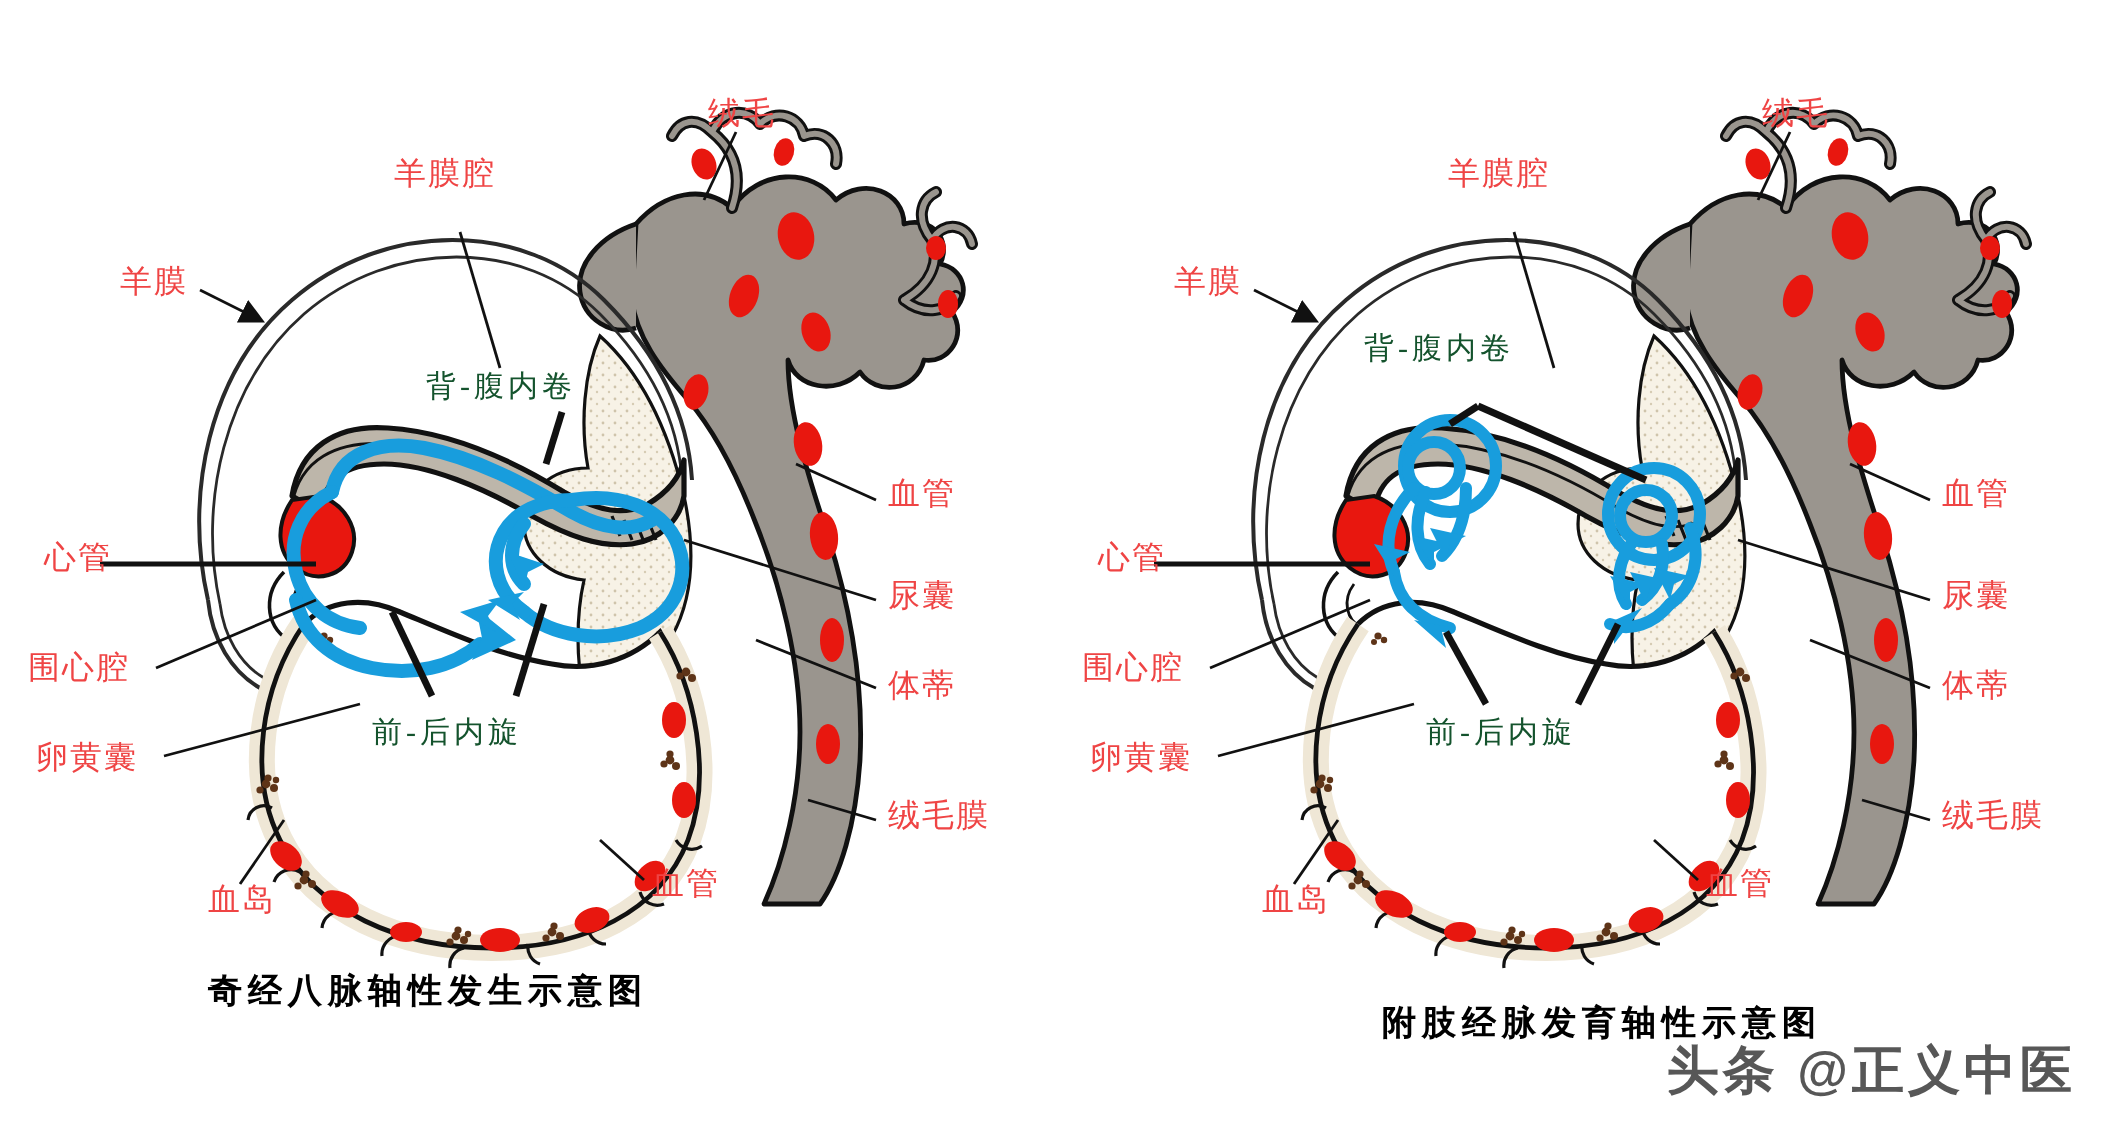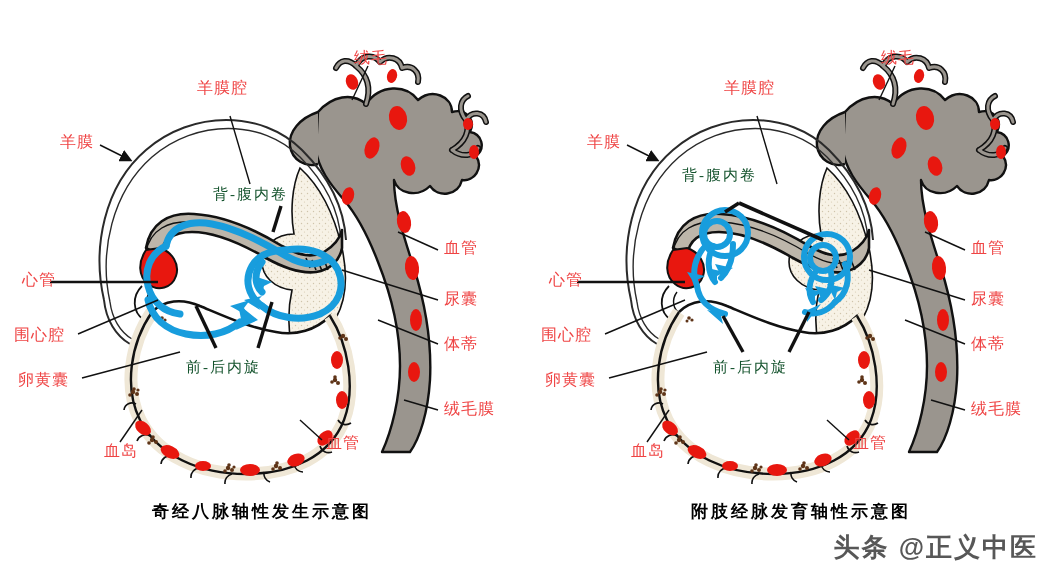--- a/index.html
+++ b/index.html
@@ -36,21 +36,21 @@
     position:absolute;
     font-family:"Liberation Serif","DejaVu Serif",serif;
     font-weight:bold;
     font-size:17px;
     letter-spacing:3px;
     color:#000;
     white-space:nowrap;
   }
   .watermark{
     position:absolute;
-    right:16px;bottom:8px;
+    right:16px;bottom:20px;
     font-family:"Liberation Sans","DejaVu Sans",sans-serif;
     font-size:26px;
     font-weight:bold;
     color:#3a3a3a;
     letter-spacing:2px;
     opacity:.85;
     white-space:nowrap;
   }
 </style>
 </head>
@@ -267,21 +267,21 @@
     <div class="lbl" style="left:18px;top:372px;">卵黄囊</div>
     <div class="lbl" style="left:104px;top:443px;">血岛</div>
     <div class="lbl" style="left:326px;top:435px;">血管</div>
     <div class="lbl" style="left:444px;top:240px;">血管</div>
     <div class="lbl" style="left:444px;top:291px;">尿囊</div>
     <div class="lbl" style="left:444px;top:336px;">体蒂</div>
     <div class="lbl" style="left:444px;top:401px;">绒毛膜</div>
     <div class="lbl lbl-bold" style="left:213px;top:187px;">背-腹内卷</div>
     <div class="lbl lbl-bold" style="left:186px;top:360px;">前-后内旋</div>
 
-    <div class="caption" style="left:104px;top:500px;margin-left:48px;">奇经八脉轴性发生示意图</div>
+    <div class="caption" style="left:104px;top:484px;">奇经八脉轴性发生示意图</div>
   </div>
 
   <div class="panel panel-right">
     <div class="svgwrap">
       <svg width="527" height="573" viewBox="0 0 527 573" xmlns="http://www.w3.org/2000/svg">
         <defs>
           <pattern id="stipR" width="6" height="6" patternUnits="userSpaceOnUse">
             <rect width="6" height="6" fill="#f7f2e6"></rect>
             <circle cx="1.5" cy="1.5" r="0.7" fill="#cfc4ab"></circle>
             <circle cx="4.5" cy="4" r="0.6" fill="#d6cbb3"></circle>

